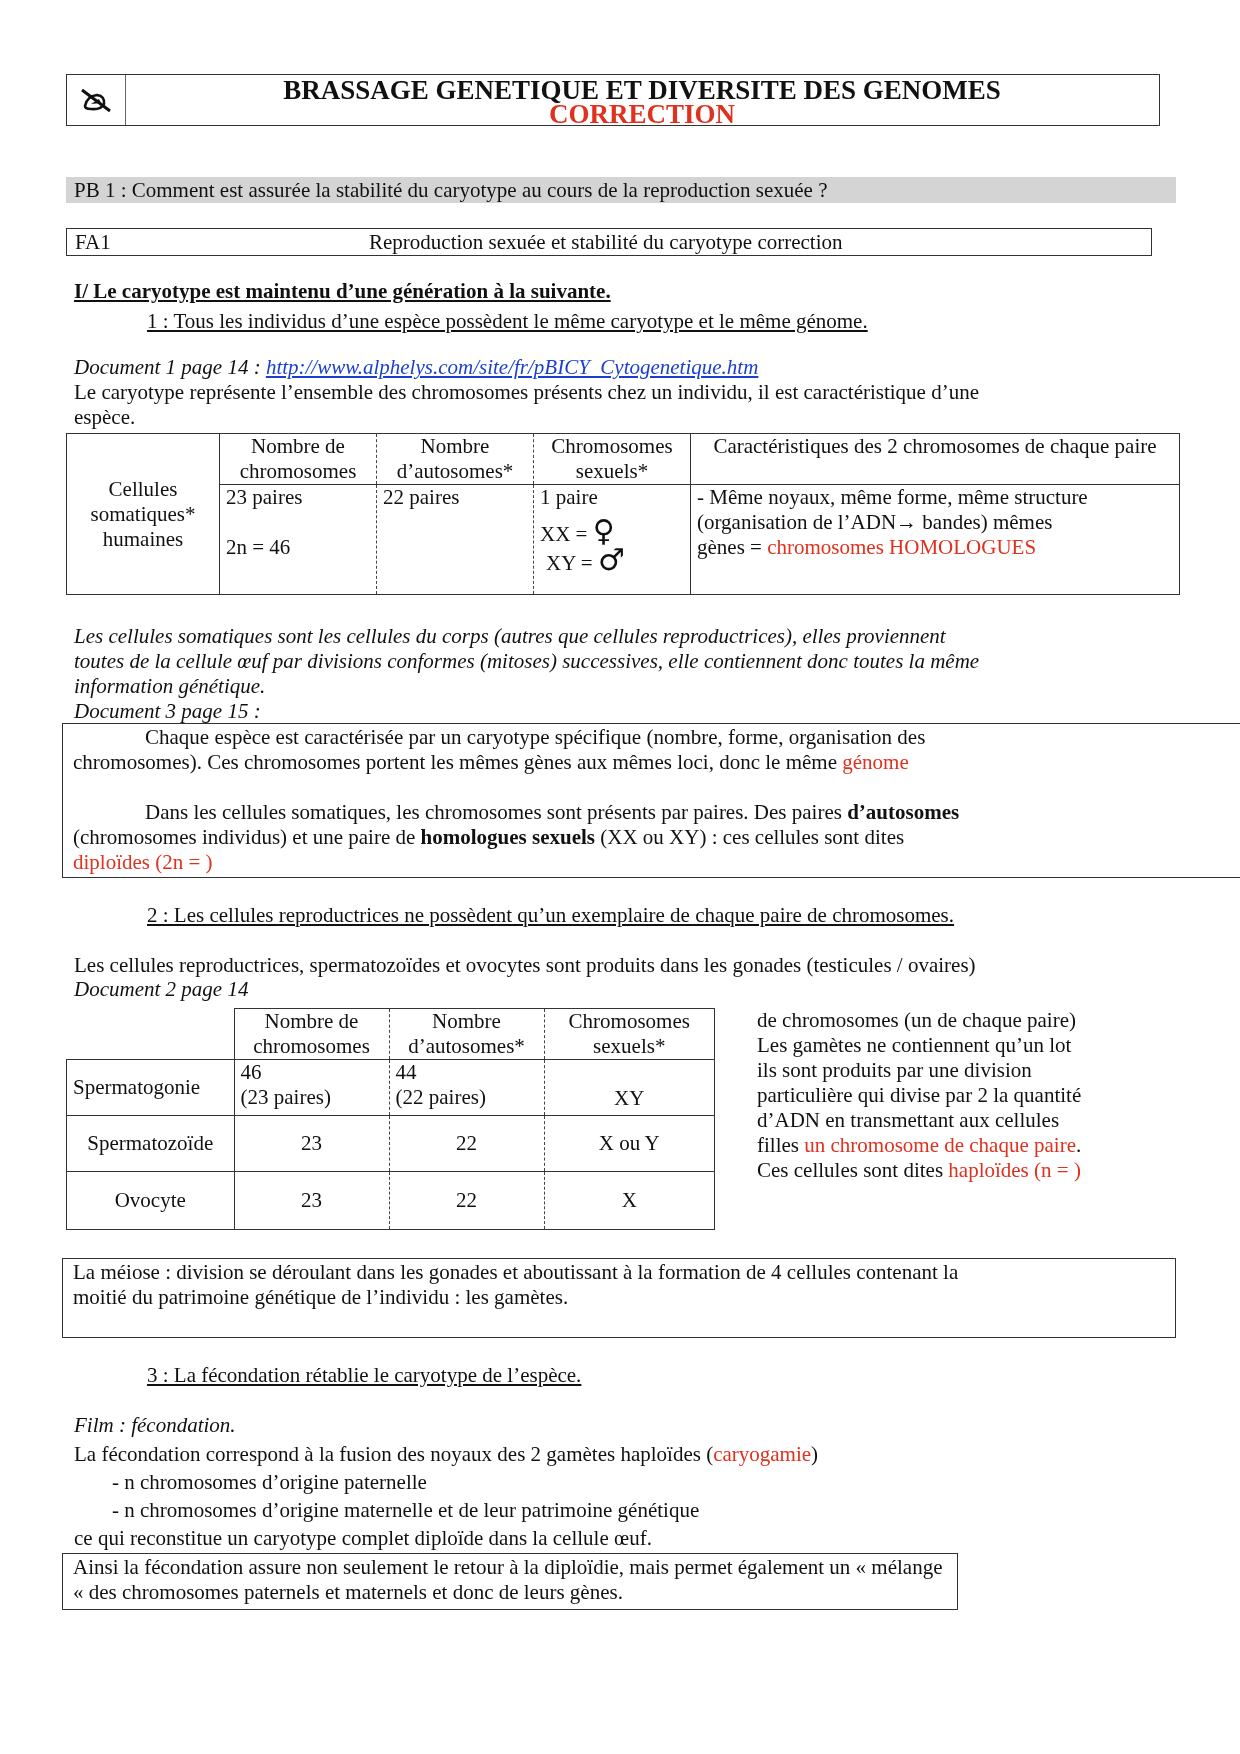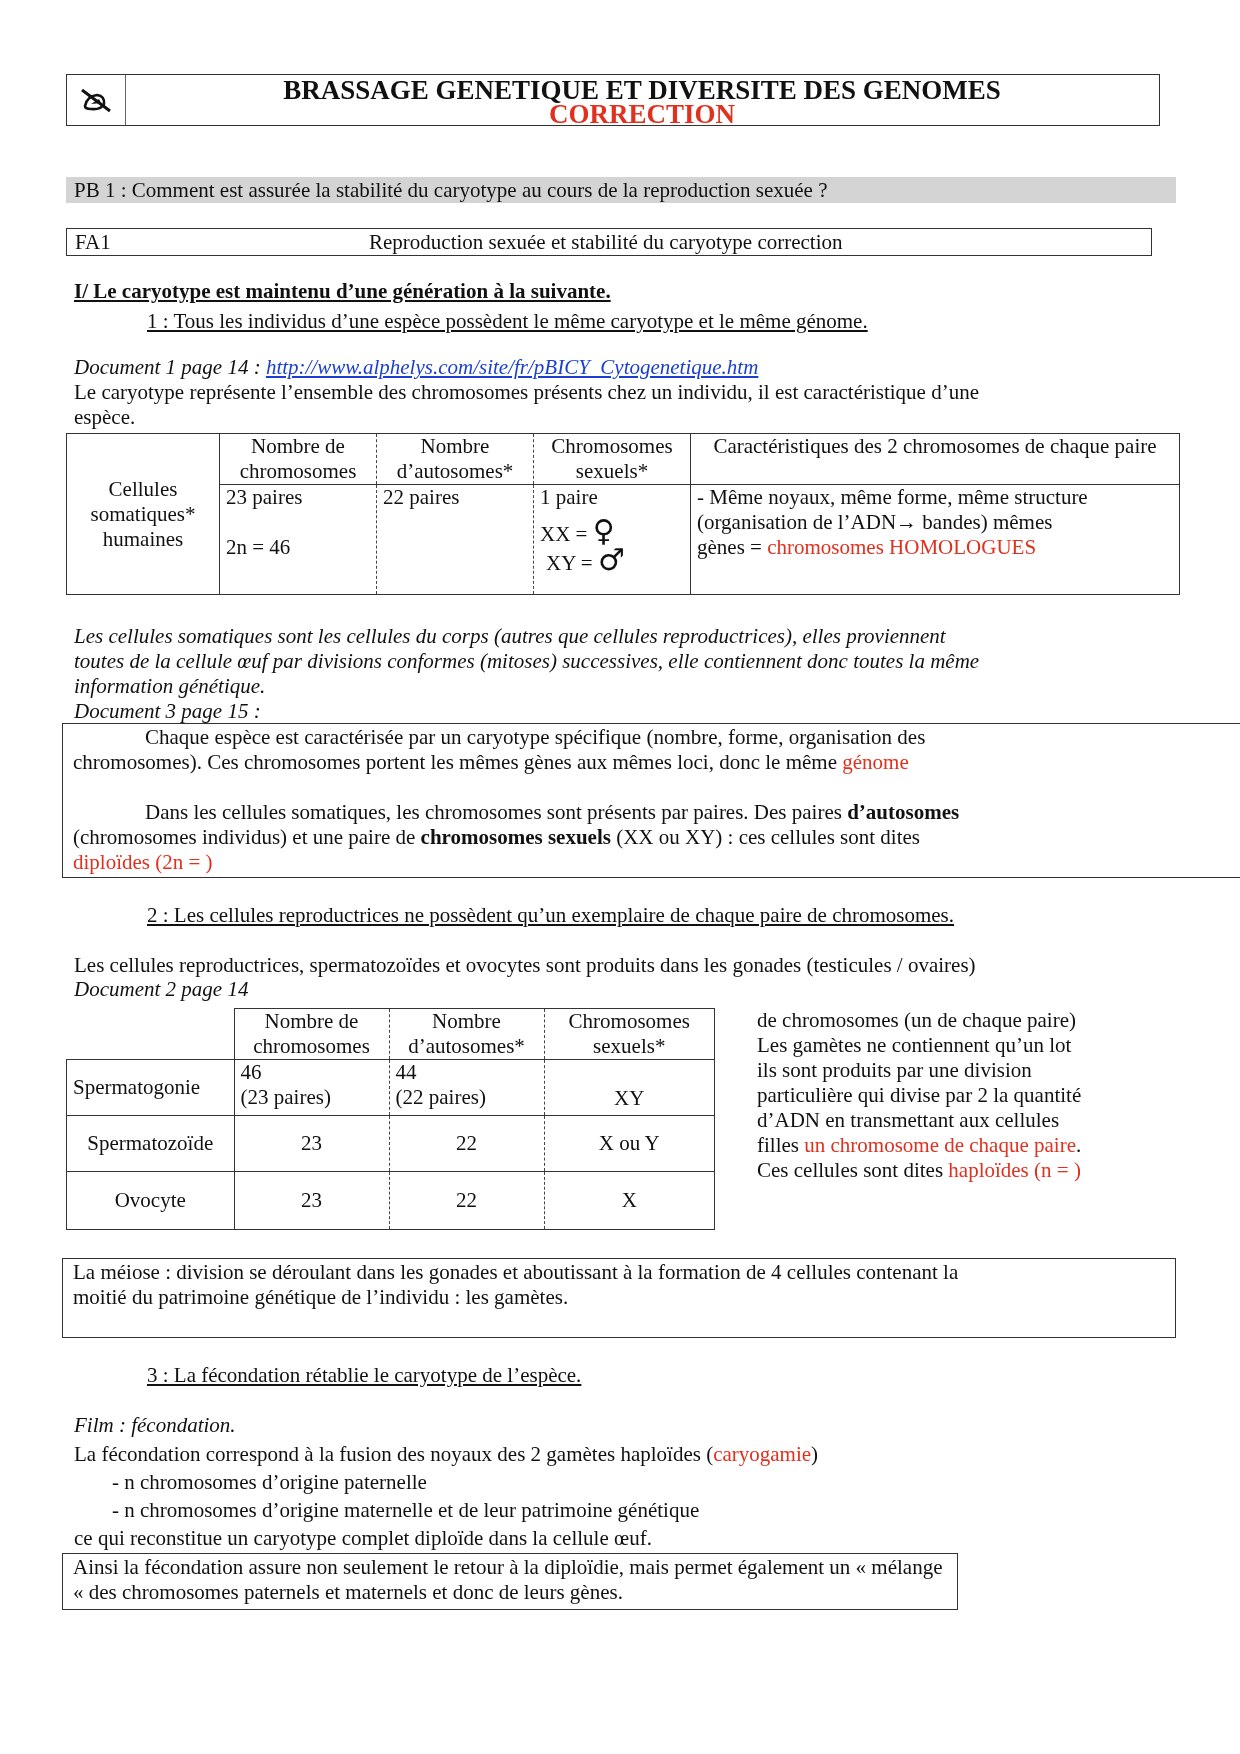--- a/index.html
+++ b/index.html
@@ -109,21 +109,21 @@
   <div>toutes de la cellule œuf par divisions conformes (mitoses) successives, elle contiennent donc toutes la même</div>
   <div>information génétique.</div>
 </div>
 <div class="abs it" style="left:74px; top:699px;">Document 3 page 15 :</div>
 
 <div class="box" style="left:62px; top:723px; width:1212px; height:155px;">
   <div style="text-indent:72px;">Chaque espèce est caractérisée par un caryotype spécifique (nombre, forme, organisation des</div>
   <div><span>chromosomes). Ces chromosomes portent les mêmes gènes aux mêmes loci, donc le même </span><span class="red">génome</span></div>
   <div style="height:25px;"></div>
   <div style="text-indent:72px;"><span>Dans les cellules somatiques, les chromosomes sont présents par paires. Des paires </span><span class="b">d’autosomes</span></div>
-  <div><span>(chromosomes individus) et une paire de </span><span class="b">chromosomes sexuels</span><span> (XX ou XY) : ces cellules sont dites</span></div>
+  <div><span>(chromosomes individus) et une paire de </span><span class="b">homologues sexuels</span><span> (XX ou XY) : ces cellules sont dites</span></div>
   <div class="red">diploïdes (2n = )</div>
 </div>
 
 <div class="abs u" style="left:147px; top:903px;">2 : Les cellules reproductrices ne possèdent qu’un exemplaire de chaque paire de chromosomes.</div>
 <div class="abs" style="left:74px; top:953px;">Les cellules reproductrices, spermatozoïdes et ovocytes sont produits dans les gonades (testicules / ovaires)</div>
 <div class="abs it" style="left:74px; top:977px;">Document 2 page 14</div>
 
 <table id="t2" class="abs">
   <tbody>
       <tr>

